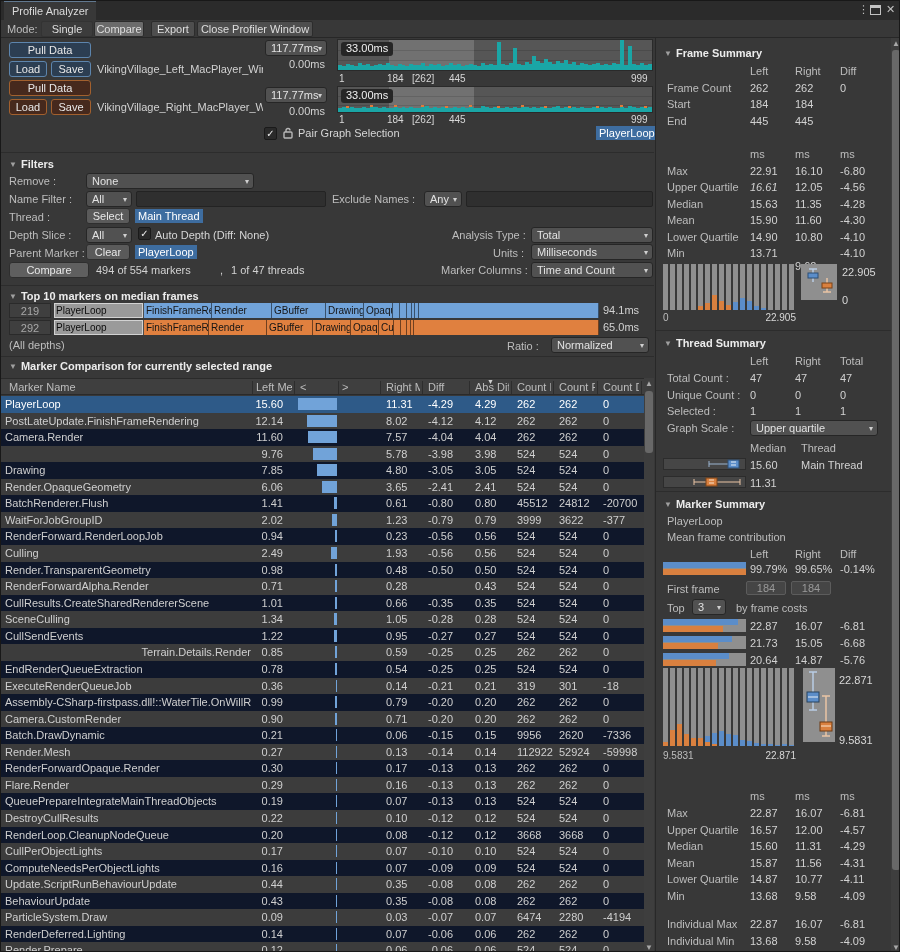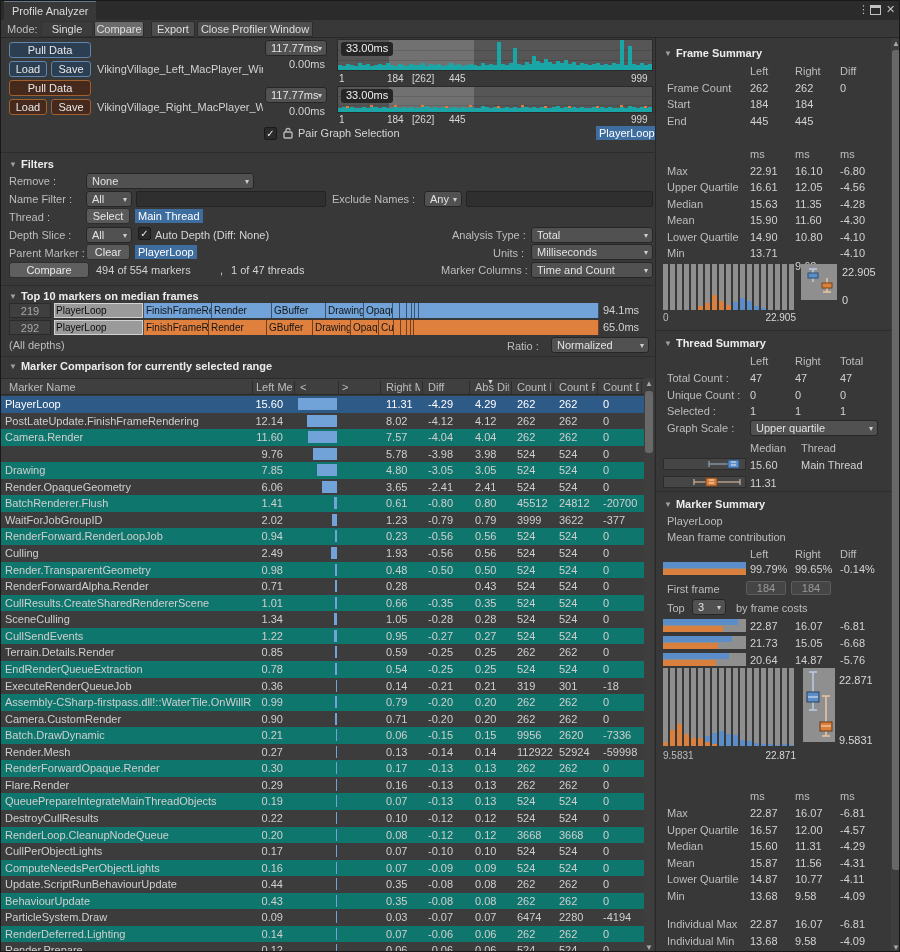--- a/index.html
+++ b/index.html
@@ -43,21 +43,21 @@
          line-height:15px; padding-left:2px; overflow:hidden; white-space:nowrap; flex:0 0 auto; }
   .seg.blue { background:#71a3d9; } .seg.orange { background:#e0803f; }
   .seg.head { background:#9a9a9a; box-shadow:inset 0 0 0 1px #d2d2d2; color:#0c0c0c; }
   .framebox { background:#3f3f3f; border:1px solid #2a2a2a; color:#a8a8a8; text-align:center;
               height:15px; line-height:14px; }
   .thead { position:absolute; left:0; top:377px; width:643px; height:17px; background:#3f3f3f;
            border-top:1px solid #2a2a2a; border-bottom:1px solid #2a2a2a; color:#bdbdbd; }
   .hcell { position:absolute; top:1px; line-height:15px; white-space:nowrap; overflow:hidden; }
   .hsep { position:absolute; top:2px; height:13px; width:1px; background:#2d2d2d; }
   .trows { position:absolute; left:0; top:395px; width:643px; height:557px; overflow:hidden; }
-  .trow { position:absolute; left:0; width:643px; height:16.56px; background:#0f766e; }
+  .trow { position:absolute; left:0; width:643px; height:16.56px; background:#0f172a; }
   .trow.alt { background:#3c3c3c; }
   .trow.sel { background:#2e5a88; }
   .tc { position:absolute; top:1px; line-height:15px; white-space:nowrap; overflow:hidden; color:#cfcfcf; }
   .trow.sel .tc { color:#fff; }
   .tbar { position:absolute; top:2px; height:12px; background:#71a3d9; }
   .sb { position:absolute; background:#3e3e3e; }
   .sbthumb { position:absolute; background:#686868; border-radius:3px; }
   .sbarrow { position:absolute; color:#a8a8a8; font-size:8px; text-align:center; width:10px; }
   .rpanel { position:absolute; left:654px; top:37px; width:236px; height:915px; background:#383838;
             border-left:1px solid #282828; }
@@ -595,21 +595,21 @@
         <div class="tc" style="left: 240px; width: 42px; text-align: right;">1.22</div>
         <div class="tbar" style="left: 332.9px; width: 3px;"></div>
         <div class="tc" style="left: 385px; width: 40px;">0.95</div>
         <div class="tc" style="left: 427px; width: 44px;">-0.27</div>
         <div class="tc" style="left: 474px; width: 40px;">0.27</div>
         <div class="tc" style="left: 516px; width: 40px;">524</div>
         <div class="tc" style="left: 558px; width: 42px;">524</div>
         <div class="tc" style="left: 602px; width: 40px;">0</div>
       </div>
       <div class="trow alt" style="top: 248.4px;">
-        <div class="tc" style="left: 4px; width: 246px;">Terrain.Details.Render</div>
+        <div class="tc" style="left: 4px; width: 246px; text-align: right;">Terrain.Details.Render</div>
         <div class="tc" style="left: 240px; width: 42px; text-align: right;">0.85</div>
         <div class="tbar" style="left: 333.9px; width: 2.1px;"></div>
         <div class="tc" style="left: 385px; width: 40px;">0.59</div>
         <div class="tc" style="left: 427px; width: 44px;">-0.25</div>
         <div class="tc" style="left: 474px; width: 40px;">0.25</div>
         <div class="tc" style="left: 516px; width: 40px;">262</div>
         <div class="tc" style="left: 558px; width: 42px;">262</div>
         <div class="tc" style="left: 602px; width: 40px;">0</div>
       </div>
       <div class="trow" style="top: 264.96px;">
@@ -839,21 +839,21 @@
         <div class="rv1 lbl" style="top: 110px;">ms</div>
         <div class="rv2 lbl" style="top: 110px;">ms</div>
         <div class="rv3 lbl" style="top: 110px;">ms</div>
       </div>
     <div id="fs-stats">
         <div class="rl" style="top: 127px;">Max</div>
         <div class="rv1 val" style="top: 127px;">22.91</div>
         <div class="rv2 val" style="top: 127px;">16.10</div>
         <div class="rv3 val" style="top: 127px;">-6.80</div>
         <div class="rl" style="top: 143.4px;">Upper Quartile</div>
-        <div class="rv1 val" style="top: 143.4px;">16.61</div>
+        <div class="rv1 val" style="top: 143.4px; font-style: italic;">16.61</div>
         <div class="rv2 val" style="top: 143.4px;">12.05</div>
         <div class="rv3 val" style="top: 143.4px;">-4.56</div>
         <div class="rl" style="top: 159.8px;">Median</div>
         <div class="rv1 val" style="top: 159.8px;">15.63</div>
         <div class="rv2 val" style="top: 159.8px;">11.35</div>
         <div class="rv3 val" style="top: 159.8px;">-4.28</div>
         <div class="rl" style="top: 176.2px;">Mean</div>
         <div class="rv1 val" style="top: 176.2px;">15.90</div>
         <div class="rv2 val" style="top: 176.2px;">11.60</div>
         <div class="rv3 val" style="top: 176.2px;">-4.30</div>

